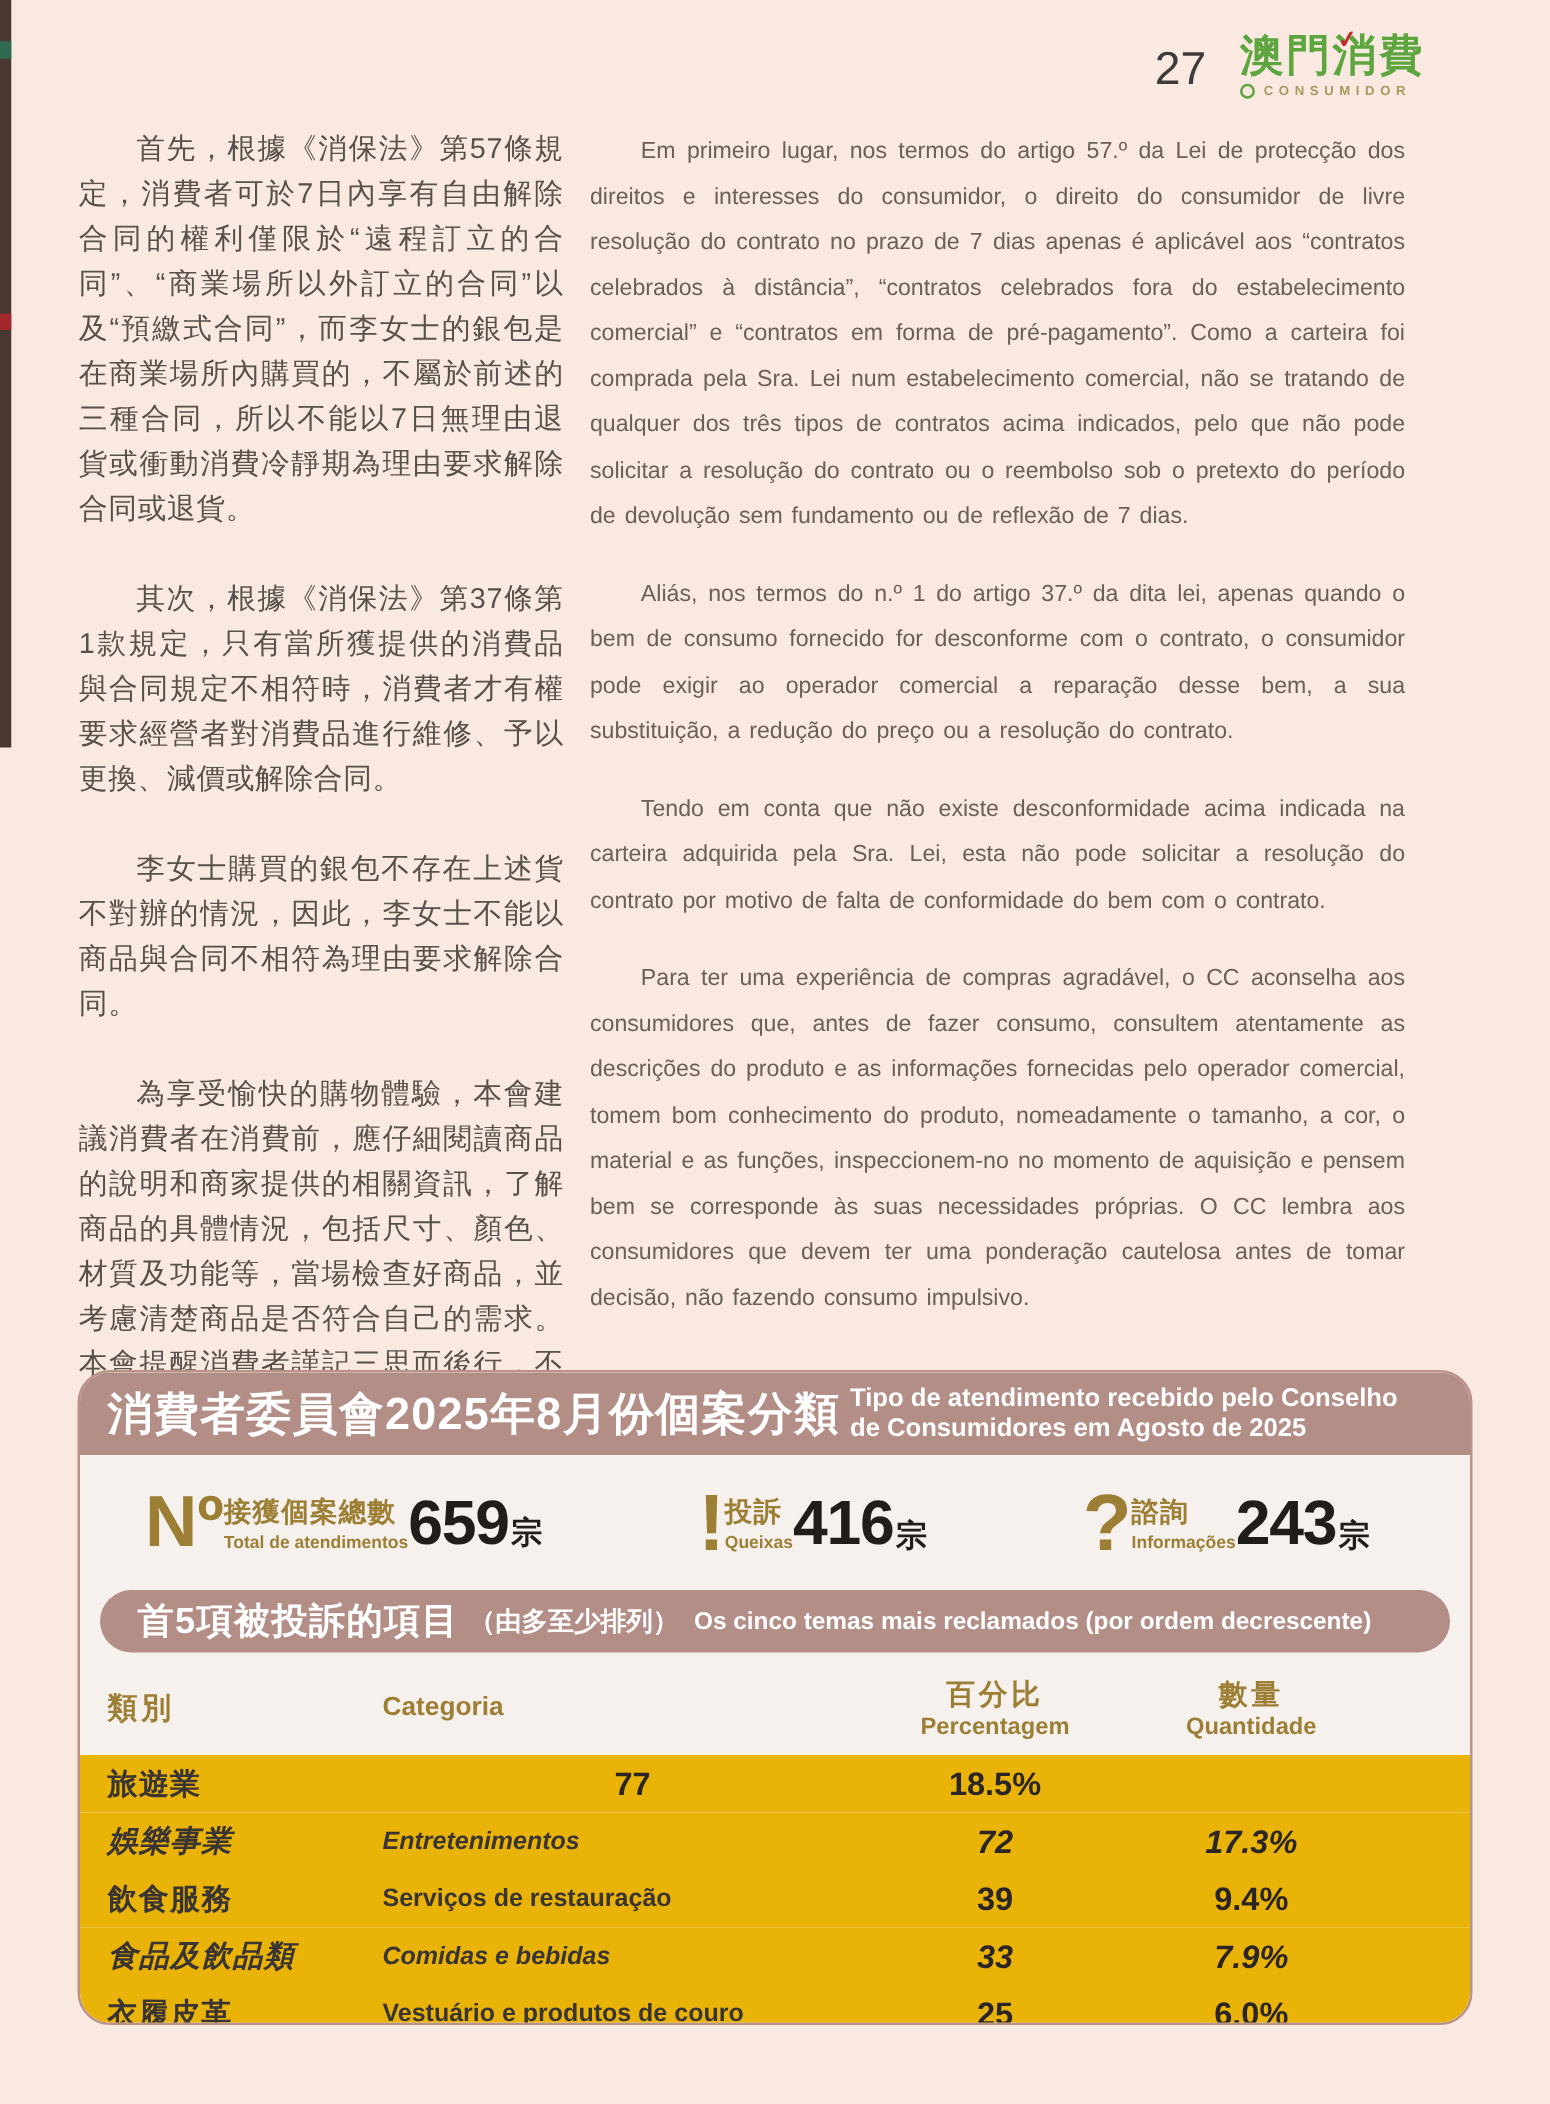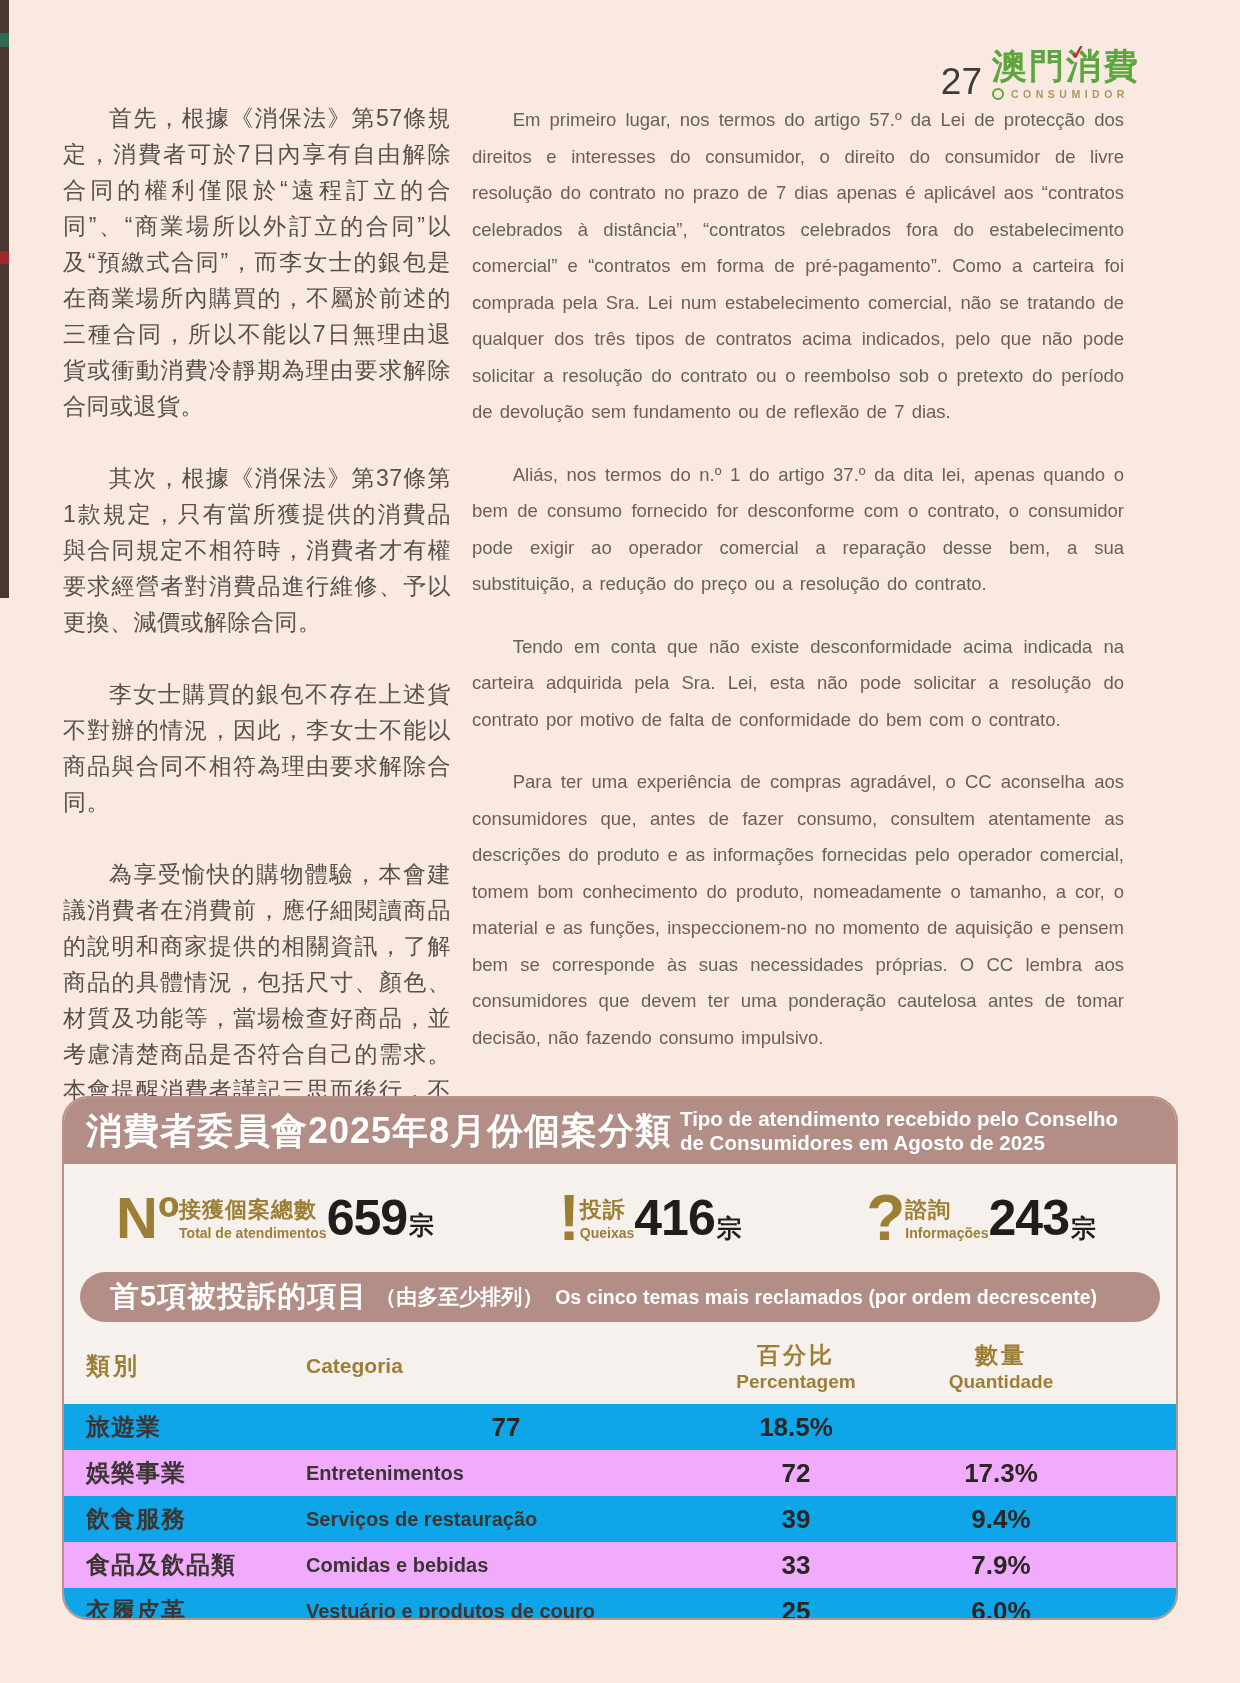--- a/index.html
+++ b/index.html
@@ -8,21 +8,21 @@
     background:#fae9e0;overflow:hidden;
     font-family:"Liberation Sans",sans-serif;color:#56504c;
   }
   
   .spine{position:absolute;left:0;top:0;width:9px;height:598px;background:#483831;}
   .spine-mark{position:absolute;left:0;width:9px;}
   .spine-mark.green{top:33px;height:14px;background:#2f6b50;}
   .spine-mark.red{top:251px;height:13px;background:#a2282c;}
 
   
-  .masthead{position:absolute;top:26px;right:100px;display:flex;gap:10px;align-items:flex-end;margin-top:21px;}
+  .masthead{position:absolute;top:26px;right:100px;display:flex;gap:27px;align-items:center;}
   .page-number{font-size:37px;font-weight:400;color:#3e3c3a;line-height:1;padding-top:4px;}
   .logo{position:relative;text-align:left;}
   .logo-cjk{font-size:35px;font-weight:bold;color:#5fa43;color:#5da63f;letter-spacing:2px;line-height:1.1;}
   .logo-check{position:absolute;left:78px;top:-6px;color:#c6262c;font-size:19px;font-weight:bold;transform:rotate(-8deg);}
   .logo-sub{display:flex;align-items:center;gap:7px;margin-top:2px;}
   .logo-dot{width:8px;height:8px;border:2.5px solid #5da63f;border-radius:50%;}
   .logo-sub-text{font-size:10.5px;font-weight:bold;letter-spacing:4.5px;color:#a89960;}
 
   
   .col-zh{position:absolute;left:63px;top:100px;width:388px;}
@@ -81,22 +81,22 @@
     align-items:center;padding-left:22px;box-sizing:border-box;
   }
   .t-head{height:76px;align-items:center;}
   .th-zh{font-size:24px;font-weight:bold;color:#9c7f35;letter-spacing:3px;}
   .th-pt{font-size:21px;font-weight:bold;color:#9c7f35;}
   .th-center{display:flex;flex-direction:column;align-items:center;justify-content:center;}
   .th-center .l1{font-size:23px;font-weight:bold;color:#9c7f35;letter-spacing:3px;}
   .th-center .l2{font-size:19px;font-weight:bold;color:#9c7f35;letter-spacing:0;}
 
   .data-row{height:46px;}
-  .data-row.odd{background:#0ea5e9;}
-  .data-row.even{background:#f0abfc;}
+  .data-row.odd{background:#eab308;}
+  .data-row.even{background:#eab308;font-style:italic;}
   .cell-zh{font-size:24px;font-weight:bold;color:#3a3532;letter-spacing:1px;}
   .cell-pt{font-size:20px;font-weight:bold;color:#3a3532;}
   .cell-num{font-size:26px;font-weight:bold;color:#2b2623;text-align:center;}
 </style>
 </head>
 <body>
 
 <div class="page">
 
   <div class="spine"></div>

